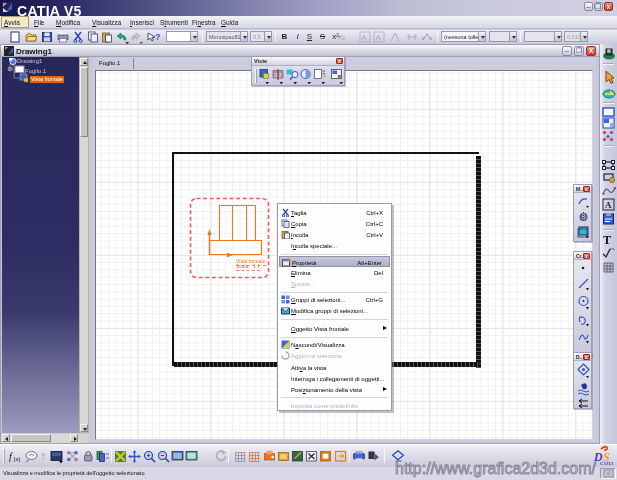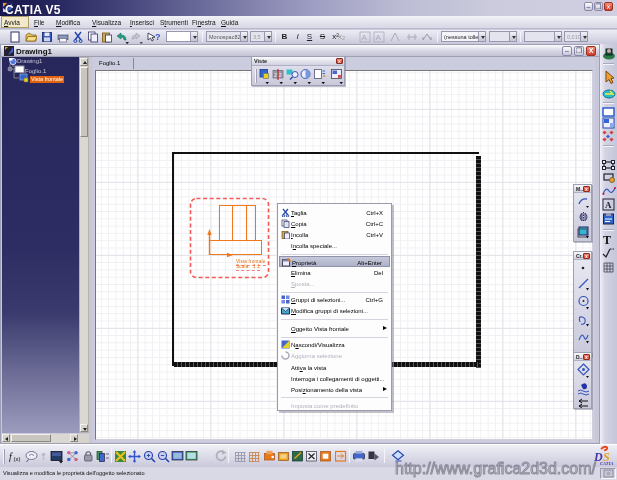--- a/index.html
+++ b/index.html
@@ -1,21 +1,21 @@
 <!DOCTYPE html>
 <html><head>
 <meta charset="utf-8">
 <style>
 *{margin:0;padding:0;box-sizing:border-box;}
 html,body{width:617px;height:480px;overflow:hidden;}
 body{font-family:"Liberation Sans",sans-serif;background:#ccccdf;position:relative;}
 .abs{position:absolute;}
 
 #titlebar{left:0;top:0;width:617px;height:16px;background:linear-gradient(90deg,#15154b 0%,#2a2a62 10%,#4a4a80 22%,#7272a0 35%,#9c9cc2 50%,#bcbcd4 65%,#cbcbdd 80%,#cfcfe1 100%);}
-#titlebar .ttext{position:absolute;left:5px;top:3px;color:#fff;font-size:12px;font-weight:bold;letter-spacing:.3px;}
+#titlebar .ttext{position:absolute;left:17px;top:3px;color:#fff;font-size:14px;font-weight:bold;letter-spacing:.3px;text-decoration:underline;}
 .winbtn{position:absolute;top:2px;width:9px;height:9px;border-radius:2px;background:linear-gradient(180deg,#fdfdfe,#c6c6da);border:1px solid #8a8aa8;color:#3a3a5e;font-size:7px;line-height:7px;text-align:center;}
 .winbtn.close{background:linear-gradient(180deg,#f0907c,#cf3a2a);border-color:#a03020;color:#fff;}
 
 #menubar{left:0;top:16px;width:617px;height:13px;background:linear-gradient(180deg,#f2f2f8,#d7d7e5);border-bottom:1px solid #b9b9cd;font-size:6.5px;color:#111;}
 #menubar span{position:absolute;top:3px;}
 #avvia{left:1px;top:0px;width:28px;height:12px;background:#f2e9cb;border:1px solid #ad9d68;}
 
 #toolbar1{left:0;top:30px;width:617px;height:14px;background:linear-gradient(180deg,#ededf5,#c9c9dc);}
 .tb-ico{position:absolute;top:1px;width:12px;height:12px;}
 .combo{position:absolute;height:11px;background:#fff;border:1px solid #9797ad;}

